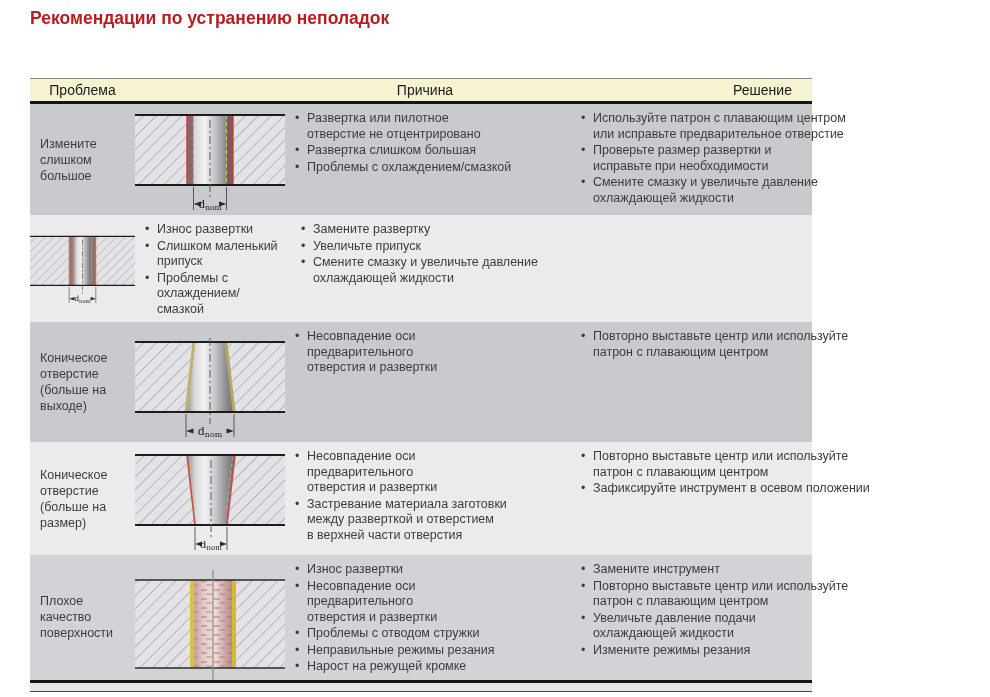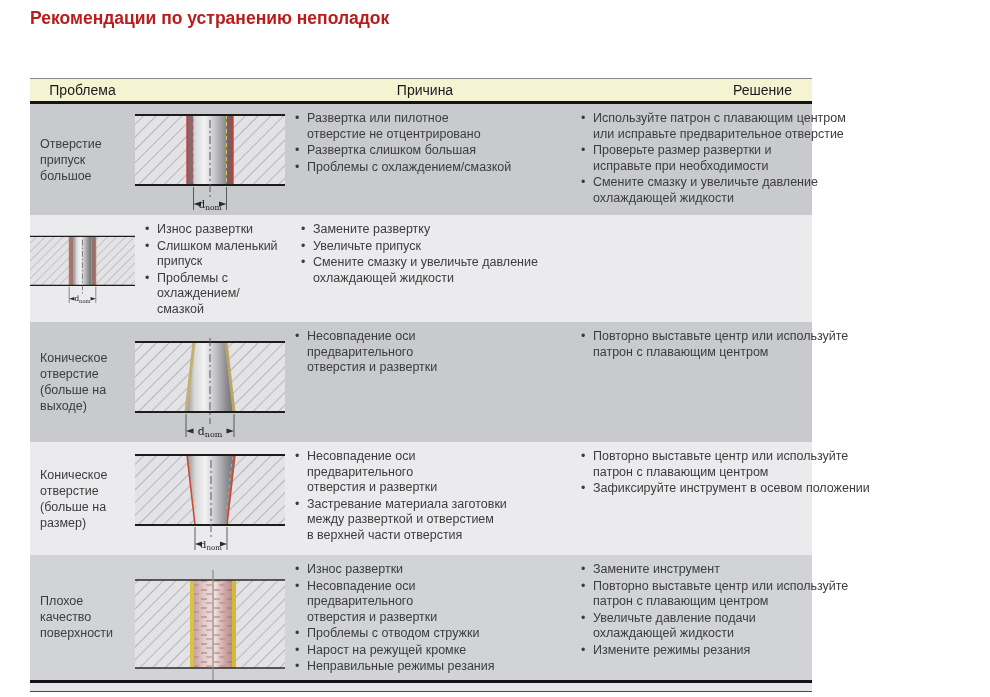--- a/index.html
+++ b/index.html
@@ -83,21 +83,21 @@
 <div class="ttable">
 
   <div class="thead">
     <div class="th">Проблема</div>
     <div class="th"></div>
     <div class="th">Причина</div>
     <div class="th">Решение</div>
   </div>
 
   <div class="trow row-dark r1">
-    <div class="td-problem">Отверстие припуск большое</div>
+    <div class="td-problem">Измените слишком большое</div>
     <div class="td-diagram">
       <svg width="150" height="104" viewBox="0 0 150 104">
         <rect x="0" y="4" width="52" height="70" fill="url(#hatch)"></rect>
         <rect x="98" y="4" width="52" height="70" fill="url(#hatch)"></rect>
         <rect x="52" y="4" width="46" height="70" fill="url(#boreGrad)"></rect>
         <rect x="52" y="4" width="6.5" height="70" fill="#8a5f60" opacity="0.9"></rect>
         <rect x="91.5" y="4" width="6.5" height="70" fill="#7f5658" opacity="0.9"></rect>
         <line x1="52" y1="4" x2="52" y2="74" stroke="#d23a3a" stroke-width="1.4"></line>
         <line x1="98" y1="4" x2="98" y2="74" stroke="#d23a3a" stroke-width="1.4"></line>
         <line x1="58.5" y1="4" x2="58.5" y2="74" stroke="#d9ca4d" stroke-width="1" stroke-dasharray="4 3"></line>
@@ -258,22 +258,22 @@
         <line x1="78" y1="0" x2="78" y2="110" stroke="#8a8a8a" stroke-width="1.2"></line>
       </svg>
     </div>
     <div class="td-cause">
       <ul class="blist">
           <li>Износ развертки</li>
           <li>Несовпадение оси
 предварительного
 отверстия и развертки</li>
           <li>Проблемы с отводом стружки</li>
+          <li>Неправильные режимы резания</li>
           <li>Нарост на режущей кромке</li>
-          <li>Неправильные режимы резания</li>
         </ul>
     </div>
     <div class="td-solution">
       <ul class="blist">
           <li>Замените инструмент</li>
           <li>Повторно выставьте центр или используйте
 патрон с плавающим центром</li>
           <li>Увеличьте давление подачи
 охлаждающей жидкости</li>
           <li>Измените режимы резания</li>

